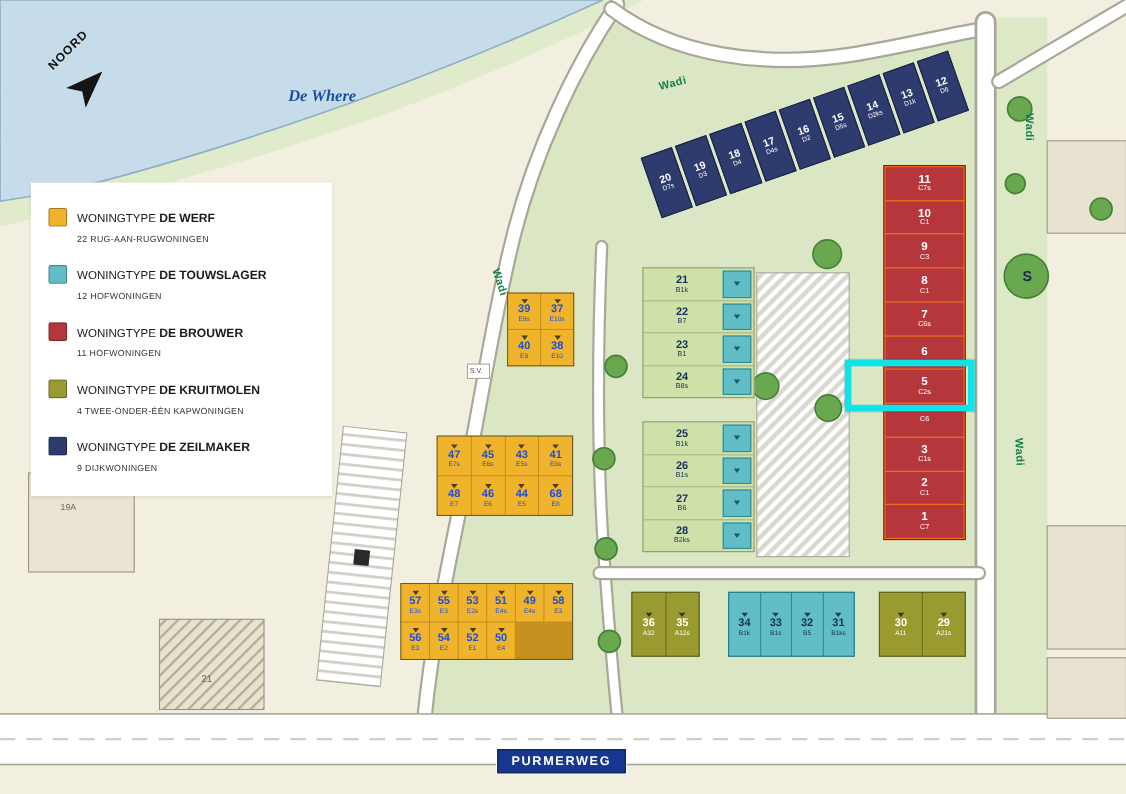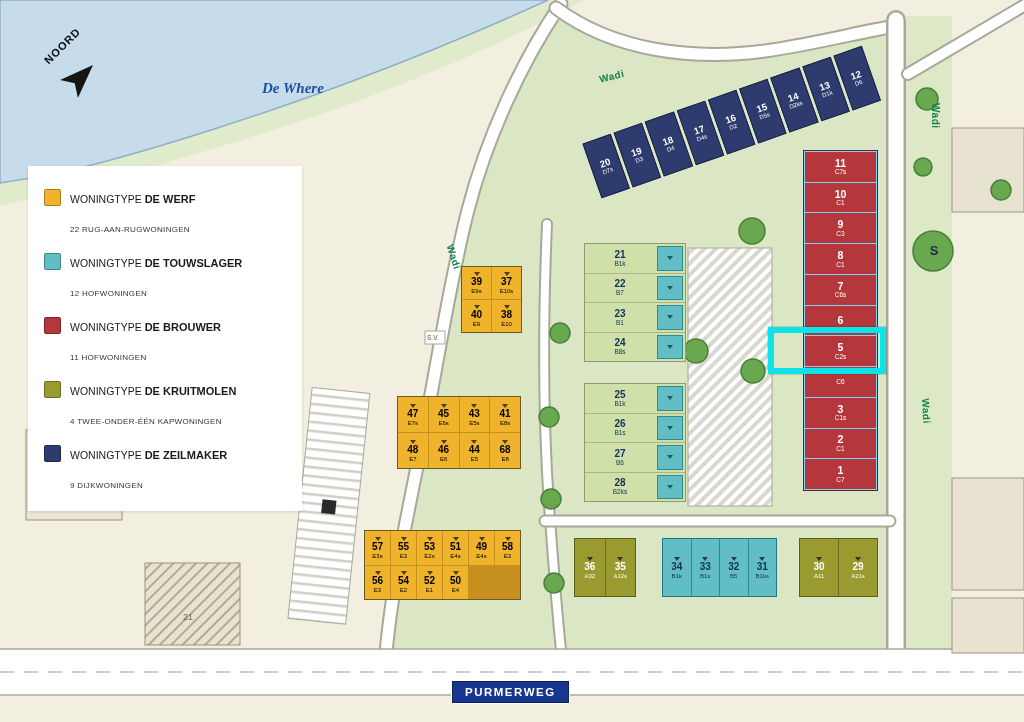--- a/index.html
+++ b/index.html
@@ -35,39 +35,39 @@
   
   .legend{position:absolute;left:28px;top:166px;width:274px;z-index:5;background:#fff;
     padding:22px 18px 20px 16px;box-sizing:border-box;box-shadow:0 1px 3px rgba(0,0,0,.12);}
   .legend-item{display:flex;align-items:flex-start;margin-bottom:17px;}
   .legend-item:last-child{margin-bottom:0;}
   .swatch{width:15px;height:15px;border-radius:2px;border:1px solid rgba(0,0,0,.3);
     margin-right:9px;flex:0 0 auto;margin-top:1px;}
   .legend-text{line-height:1.25;color:#1a1a1a;}
   .legend-line1{font-size:10.5px;}
   .legend-line1 b{font-size:11px;}
-  .legend-sub{font-size:8px;letter-spacing:.3px;margin-top:17px;color:#333;}
+  .legend-sub{font-size:8px;letter-spacing:.3px;margin-top:5px;color:#333;}
 
   
   .grp{position:absolute;z-index:2;box-sizing:border-box;}
   .pnum{font-weight:bold;font-size:10px;line-height:1;}
   .pcode{font-size:6.5px;line-height:1;margin-top:1px;}
   .pcell{display:flex;flex-direction:column;align-items:center;justify-content:center;
     box-sizing:border-box;min-width:0;min-height:0;}
 
   
   .grp-zeilmaker{left:592px;top:142px;width:296px;height:58px;display:flex;gap:3px;
     transform:rotate(-19.3deg);transform-origin:0 50%;}
   .grp-zeilmaker .pcell{flex:1;background:#2e3b6e;border:1px solid #1b2547;color:#fff;}
   .grp-zeilmaker .pnum{font-size:9.5px;}
   .grp-zeilmaker .pcode{font-size:6px;}
 
   
   .grp-brouwer{left:803px;top:150px;width:75px;height:341px;display:flex;flex-direction:column;
-    background:#7dd3fc;border:1px solid #6d1d21;gap:1px;padding:1px;}
+    background:#f97316;border:1px solid #6d1d21;gap:1px;padding:1px;}
   .grp-brouwer .pcell{flex:1;background:#b5373c;color:#fff;}
   .grp-brouwer .pnum{font-size:10.5px;}
 
   
   .grp-touw{width:102px;height:119px;background:#cfe0a8;border:1px solid #8f9a6e;
     display:flex;flex-direction:column;}
   .grp-touw-up{left:584px;top:243px;}
   .grp-touw-low{left:584px;top:383px;justify-content:space-between;}
   .trow{flex:1;display:flex;align-items:stretch;border-bottom:1px solid #aab68a;min-height:0;}
   .trow:last-child{border-bottom:none;}
@@ -89,21 +89,21 @@
   .grp-olive-left{left:574px;top:538px;width:62px;}
   .grp-olive-right{left:799px;top:538px;width:79px;}
   .grp-olive .pcell{flex:1;background:#999a30;color:#fff;}
   .grp-olive .pcode{font-size:6px;}
 
   
   .grp-werf{display:grid;gap:1px;background:#c78f1e;border:1px solid #6b5a23;}
   .grp-werf-top{left:461px;top:266px;width:61px;height:67px;grid-template-columns:repeat(2,1fr);}
   .grp-werf-mid{left:397px;top:396px;width:124px;height:73px;grid-template-columns:repeat(4,1fr);}
   .grp-werf-bot{left:364px;top:530px;width:157px;height:70px;grid-template-columns:repeat(6,1fr);}
-  .grp-werf .pcell{background:#f0b42c;color:#000000;align-items:center;}
+  .grp-werf .pcell{background:#f0b42c;color:#1d4ed8;align-items:center;}
   .grp-werf .pcell::before,.grp-olive .pcell::before,.grp-touw-row .pcell::before{
     content:"";width:0;height:0;border-left:3px solid transparent;border-right:3px solid transparent;
     border-top:4px solid rgba(20,20,20,.75);margin-bottom:1px;}
   .grp-werf .pcode{font-size:6px;}
 
   
   .highlight{position:absolute;left:768px;top:327px;width:118px;height:47px;z-index:3;
     border:6px solid #0ce4ea;box-sizing:border-box;box-shadow:0 0 0 1px rgba(0,0,0,.12);}
 </style>
 </head>

